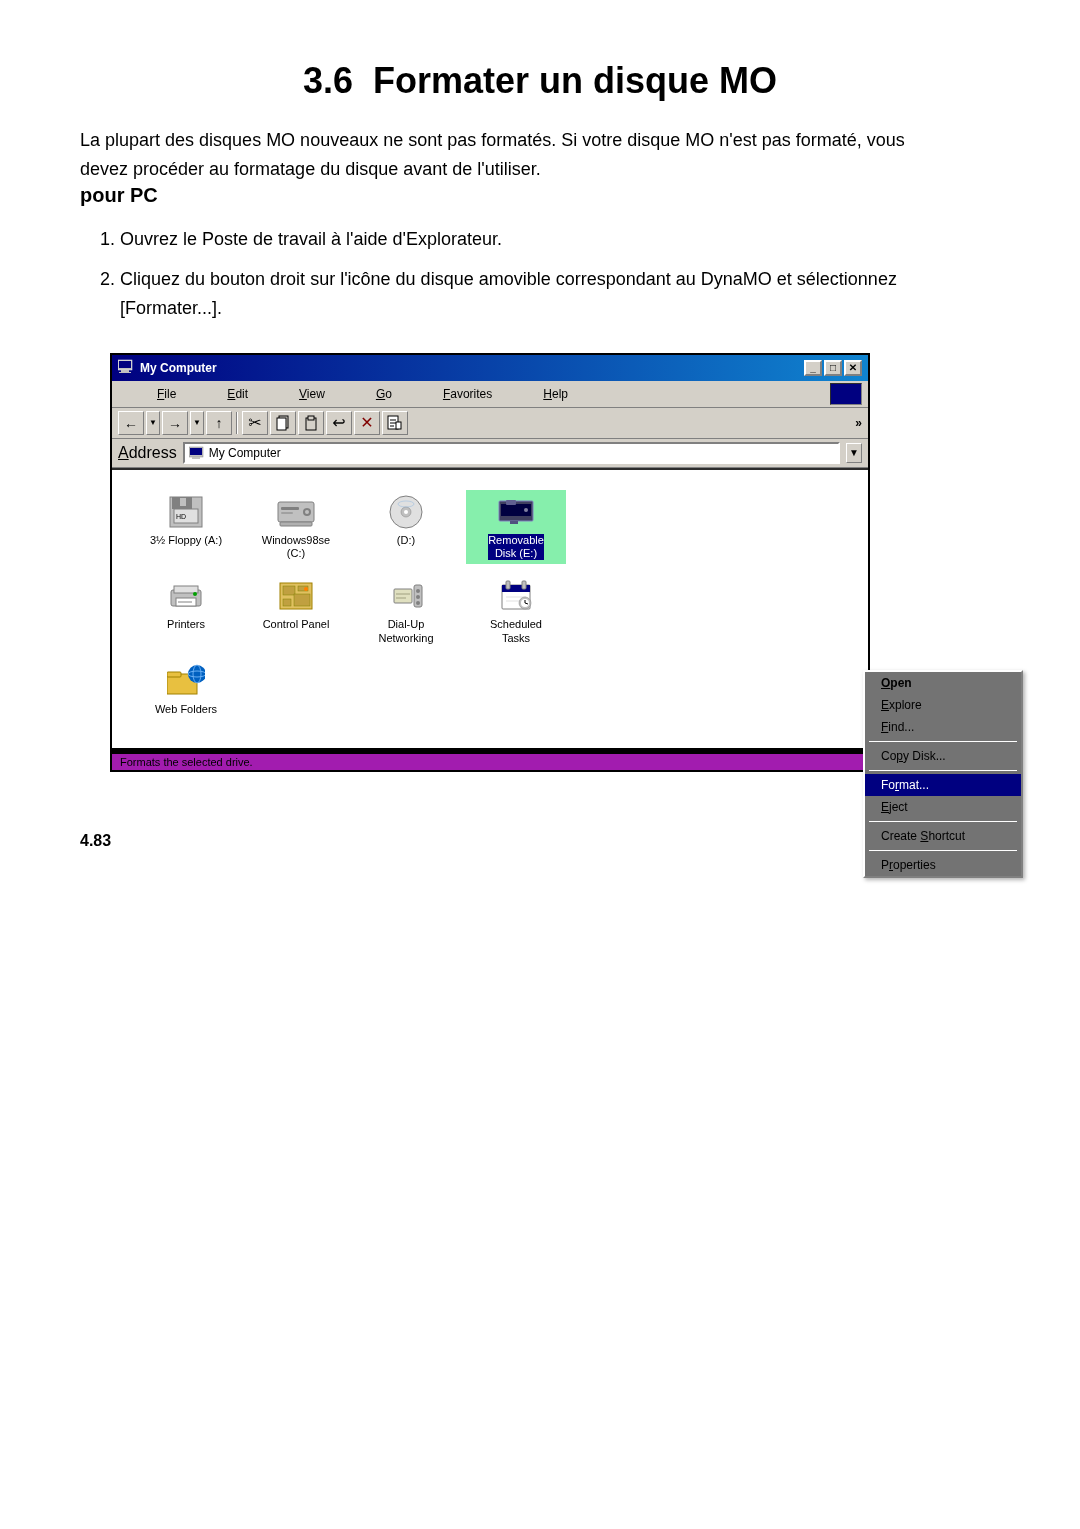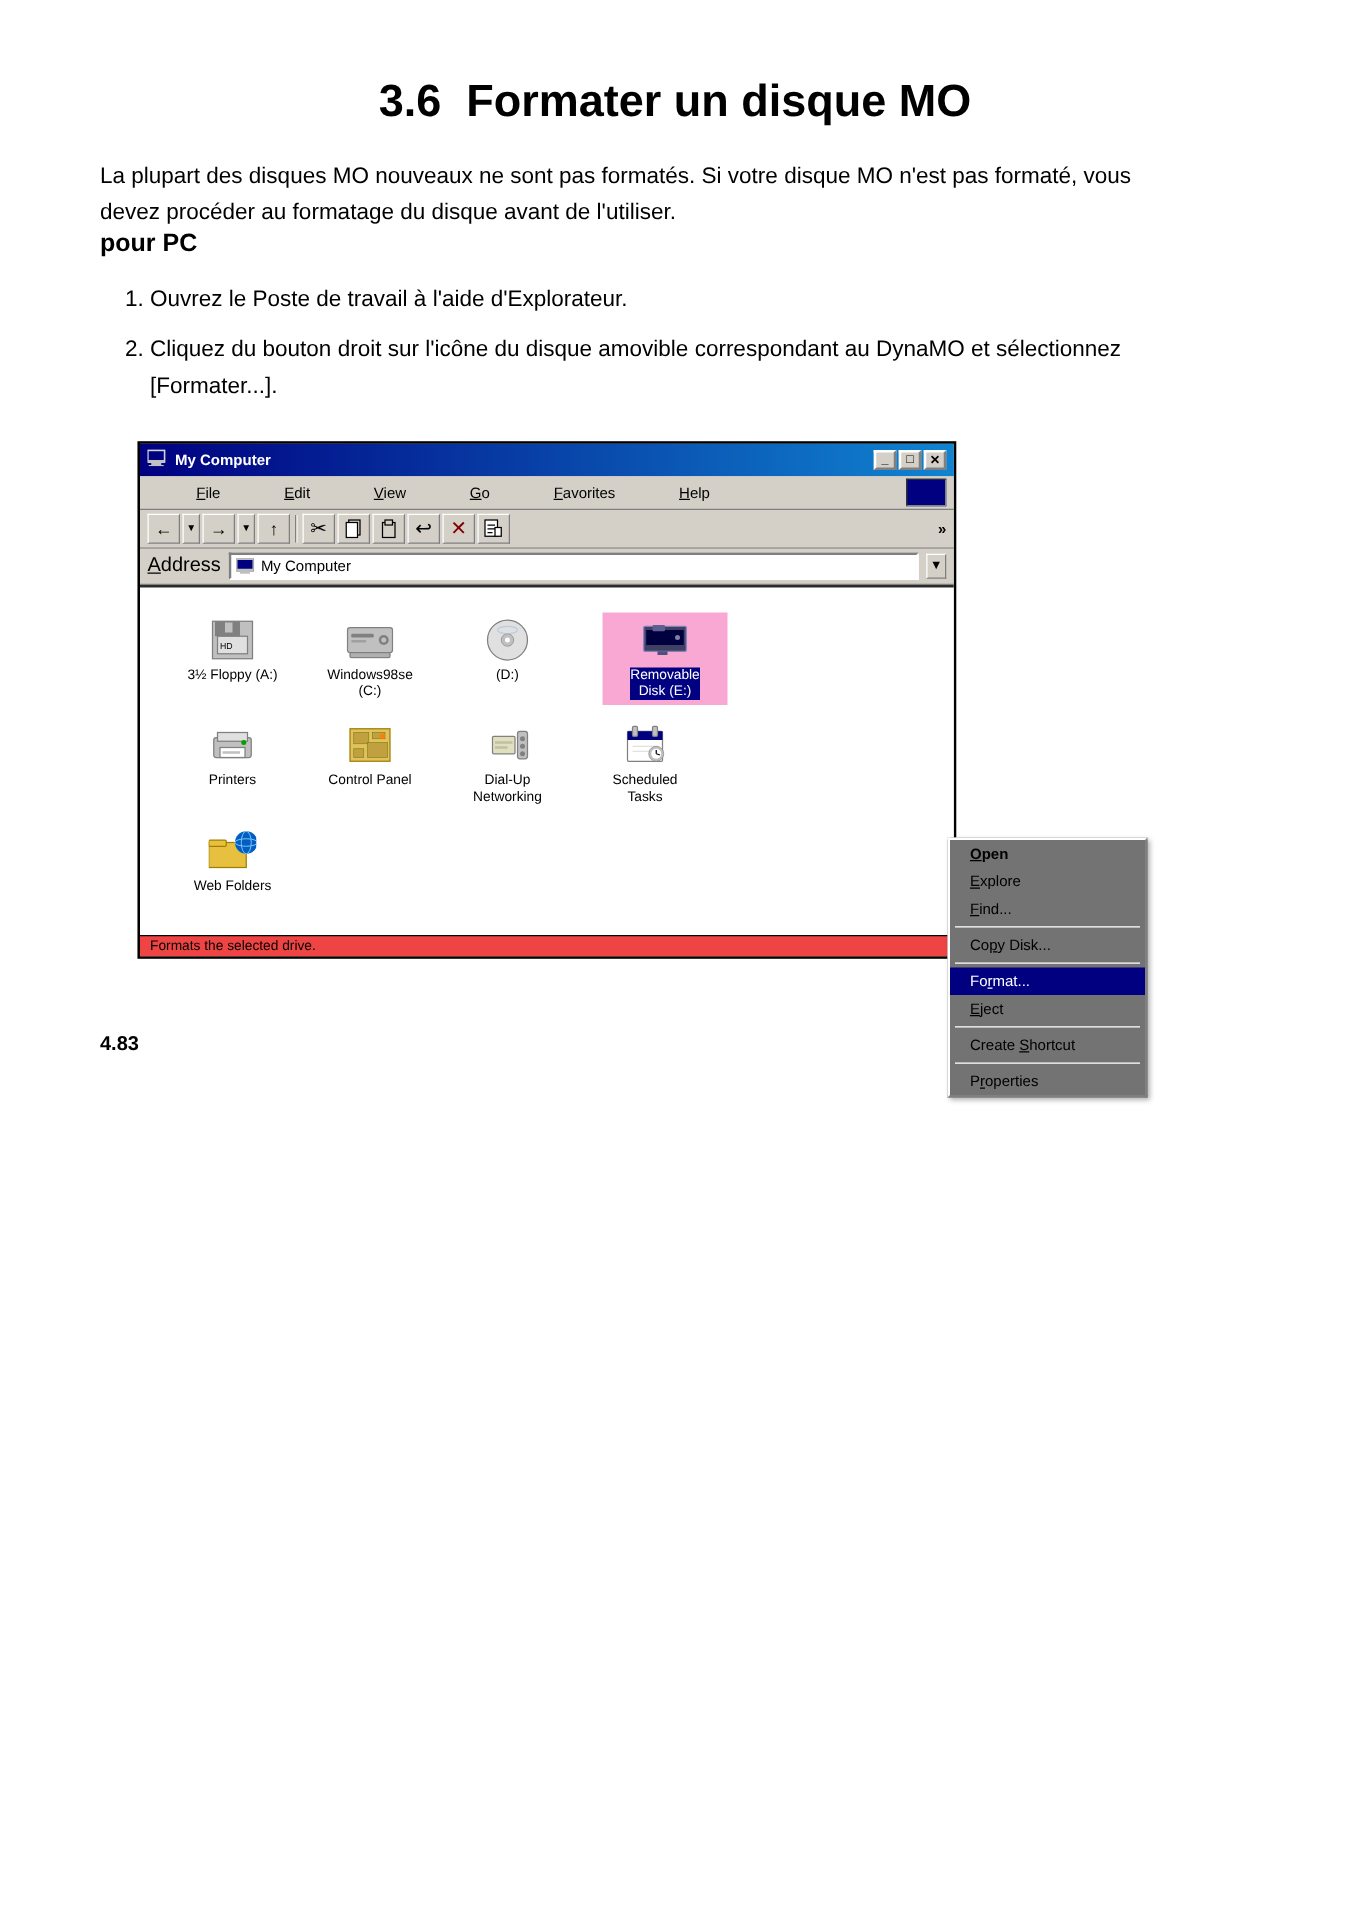--- a/index.html
+++ b/index.html
@@ -43,21 +43,21 @@
       font-size: 18px;
       line-height: 1.6;
       margin-bottom: 12px;
       max-width: 820px;
       font-family: Arial, Helvetica, sans-serif;
     }
 
     
     .win98-screenshot {
       border: 2px solid #000;
-      width: 655px;
+      width: 760px;
       margin-left: 30px;
       margin-bottom: 40px;
       position: relative;
       background: #d4d0c8;
       font-family: 'Arial', Helvetica, sans-serif;
       font-size: 12px;
     }
 
     
     .win98-titlebar {
@@ -254,24 +254,24 @@
 
     .icon-label {
       font-size: 11px;
       text-align: center;
       line-height: 1.2;
       color: #000;
     }
 
     
     .win98-statusbar {
-      background: #ef4444;
+      background: #a21caf;
       padding: 2px 8px;
       font-size: 11px;
-      border-top: 1px solid #000000;
+      border-top: 6px solid #000000;
     }
 
     
     .win98-context-menu {
       position: absolute;
       right: -155px;
       top: 200px;
       background: #737373;
       border-top: 2px solid #ffffff;
       border-left: 2px solid #ffffff;
@@ -445,21 +445,21 @@
           <svg width="36" height="36" viewBox="0 0 36 36">
             <circle cx="18" cy="18" r="16" fill="#e0e0e0" stroke="#808080" stroke-width="1"></circle>
             <circle cx="18" cy="18" r="5" fill="#c0c0c0" stroke="#808080" stroke-width="0.5"></circle>
             <circle cx="18" cy="18" r="2" fill="white"></circle>
             <ellipse cx="18" cy="10" rx="8" ry="3" fill="none" stroke="#a0c0e0" stroke-width="1" opacity="0.6"></ellipse>
           </svg>
         </div>
         <div class="icon-label">(D:)</div>
       </div>
 
-      <div class="win98-icon-item selected" style="background:#f9a8d4;margin-left:16px;">
+      <div class="win98-icon-item selected" style="background:#86efac;">
         <div class="icon-img">
           <svg width="36" height="28" viewBox="0 0 36 28">
             <rect x="1" y="3" width="34" height="20" rx="1" fill="#404060" stroke="#8080c0" stroke-width="1"></rect>
             <rect x="3" y="6" width="30" height="12" rx="0" fill="#000040"></rect>
             <rect x="8" y="2" width="10" height="5" rx="1" fill="#606090"></rect>
             <rect x="12" y="23" width="8" height="3" fill="#505080"></rect>
             <circle cx="28" cy="12" r="2" fill="#8080a0"></circle>
           </svg>
         </div>
         <div class="icon-label" style="color:white; background:#000080;">Removable<br>Disk (E:)</div>

